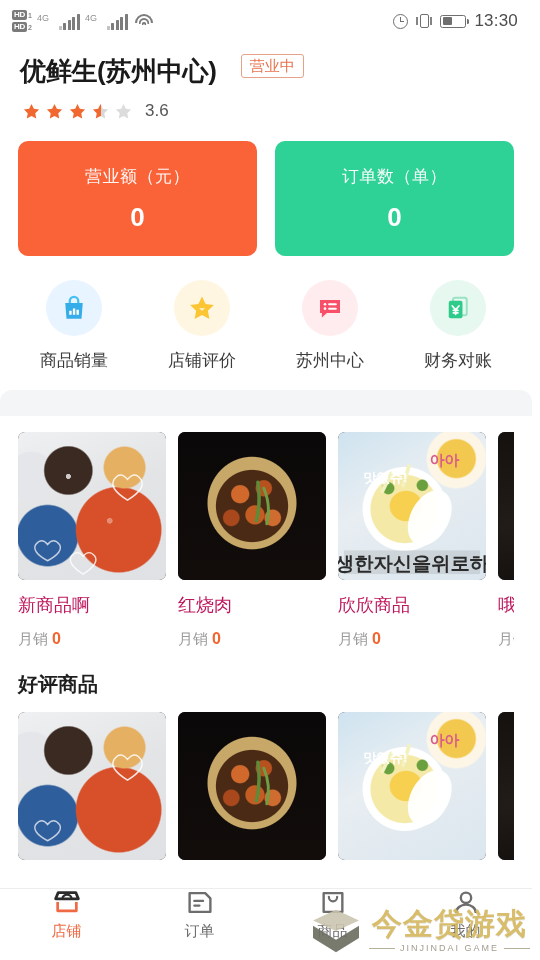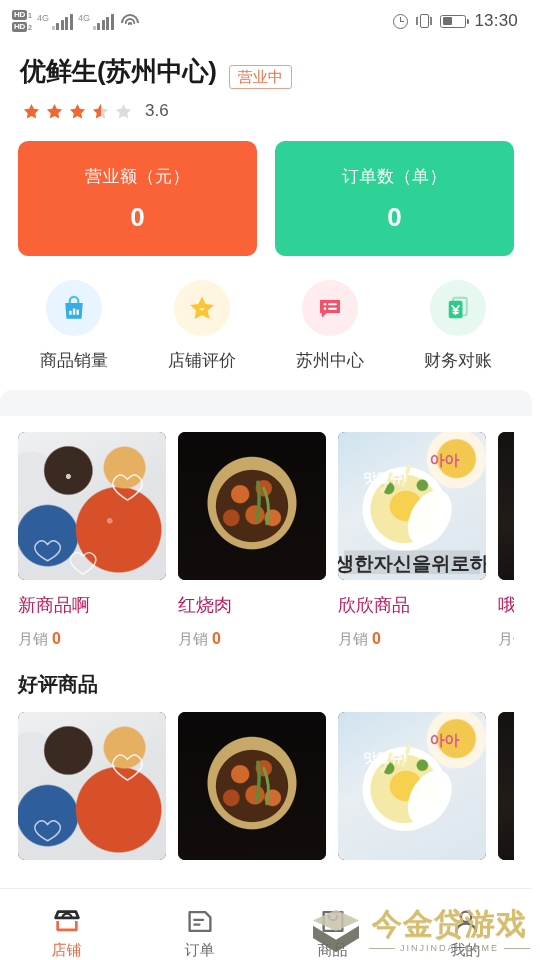--- a/index.html
+++ b/index.html
@@ -33,21 +33,21 @@
   }
   .hd-box {
     font-size: 8px; font-weight: bold; line-height: 1;
     background: #7a7a7a; color: #fff;
     border-radius: 2px; padding: 1px 2px;
     letter-spacing: -0.3px;
   }
   .hd-sub {
     font-size: 7px; color: #8a8a8a; font-weight: bold;
   }
-  .sig { display: flex; align-items: flex-end; gap: 3px; }
+  .sig { display: flex; align-items: flex-end; gap: 10px; }
   .sig-label { font-size: 9px; color: #8f8f8f; margin-bottom: 7px; }
   .bars { display: flex; align-items: flex-end; gap: 1.5px; height: 16px; }
   .bars i { width: 3px; background: #7c7c7c; display: block; border-radius: 0.5px; }
   .bars i:nth-child(1) { height: 4px; background: #c2c2c2; }
   .bars i:nth-child(2) { height: 7px; }
   .bars i:nth-child(3) { height: 10px; }
   .bars i:nth-child(4) { height: 13px; }
   .bars i:nth-child(5) { height: 16px; }
   .wifi { width: 18px; height: 14px; position: relative; margin-left: 2px; }
   .wifi span {
@@ -82,21 +82,21 @@
   }
   .icon-batt::after {
     content: ""; position: absolute; right: -4px; top: 3.5px;
     width: 2.4px; height: 5px; background: #6f6f6f; border-radius: 0 1.5px 1.5px 0;
   }
   .icon-batt i { display: block; height: 100%; width: 45%; background: #6f6f6f; border-radius: 1px; }
   .sb-time { font-size: 17px; color: #4d4d4d; letter-spacing: .2px; }
 
   
   .shop-head { padding: 12px 20px 6px 20px; }
-  .shop-title-row { display: flex; align-items: flex-end; gap: 12px; }
+  .shop-title-row { display: flex; align-items: flex-start; gap: 24px; }
   .shop-name {
     font-size: 26px; font-weight: bold; color: #1a1a1a; letter-spacing: -0.3px;
   }
   .shop-status {
     font-size: 15px; color: #e8724c;
     border: 1px solid #e8a189; border-radius: 3px;
     padding: 3px 8px 4px 8px; line-height: 1;
   }
   .rating-row {
     display: flex; align-items: flex-end; gap: 4px;
@@ -156,21 +156,21 @@
   .prod-sales {
     font-size: 15px; color: #9b9b9b; margin-top: 13px; white-space: nowrap;
   }
   .prod-sales b { color: #f0652f; font-weight: bold; margin-left: 4px; font-size: 16px; }
 
   
   .tabbar {
     position: absolute; left: 0; right: 0; bottom: 0;
     height: 72px; background: #ffffff;
     border-top: 1px solid #ededed;
-    display: flex; align-items: flex-end;
+    display: flex; align-items: flex-start;
   }
   .tab {
     flex: 1; display: flex; flex-direction: column; align-items: center; gap: 6px;
   }
   .tab-label { font-size: 15px; color: #6d6d6d; }
   .tab.active .tab-label { color: #ef6a43; }
 
   
   .watermark {
     position: absolute; right: 2px; bottom: 6px;

